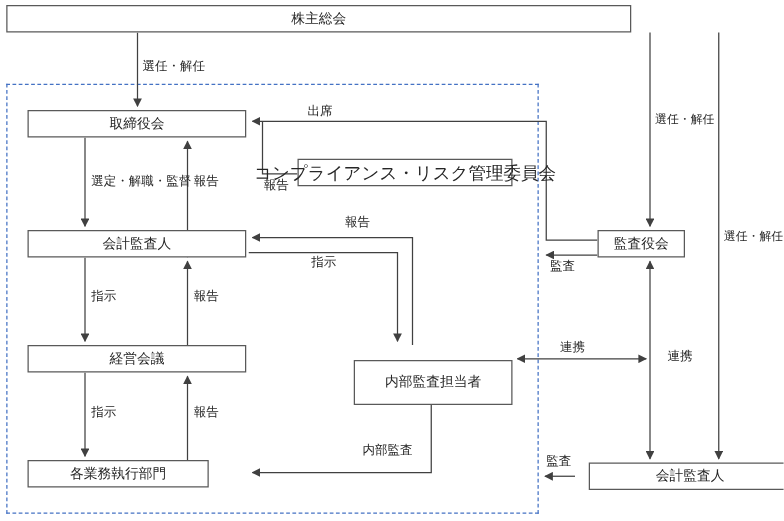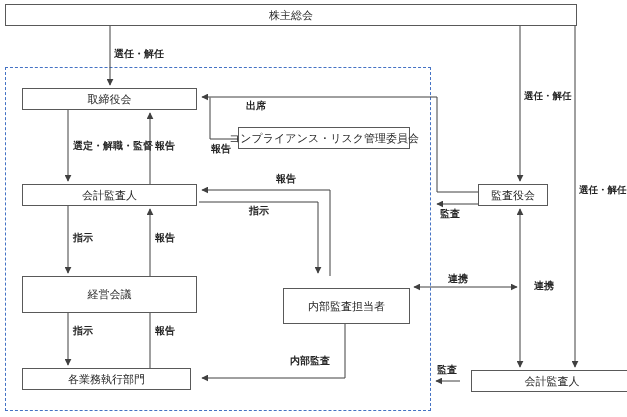--- a/index.html
+++ b/index.html
@@ -15,28 +15,27 @@
   .node{
     position:absolute;
     box-sizing:border-box;
     border:1px solid #595959;
     background:#fff;
     display:flex;align-items:center;justify-content:center;
     font-size:11px;
     line-height:1;
     white-space:nowrap;
   }
-  .node.small{font-size:11px;}
+  .node.small{font-size:14px;}
   .elabel{
     position:absolute;
     font-size:10px;
     line-height:1.2;
     white-space:nowrap;
     color:#262626;
-    font-weight:bold;
   }
   .elabel.tight{font-size:9.5px;}
   #company-boundary{
     position:absolute;
     box-sizing:border-box;
     left:5px;top:67px;width:426px;height:344px;
     border:1px dashed #4472c4;
     background:transparent;
   }
 </style>
@@ -68,41 +67,41 @@
       <path d="M345,298 L345,378 L202,378" marker-end="url(#arr)"></path>
       <path d="M520,26 L520,181" marker-end="url(#arr)"></path>
       <path d="M575,26 L575,367" marker-end="url(#arr)"></path>
       <path d="M478,204 L437,204" marker-end="url(#arr)"></path>
       <path d="M414,287 L517,287" marker-start="url(#arr)" marker-end="url(#arr)"></path>
       <path d="M520,209 L520,367" marker-start="url(#arr)" marker-end="url(#arr)"></path>
       <path d="M460,381 L436,381" marker-end="url(#arr)"></path>
     </g>
   </svg>
 
-  <div class="node" style="left:5px;top:4px;width:572px;height:22px;">株主総会</div>
+  <div class="node" style="left:5px;top:4px;width:500px;height:22px;">株主総会</div>
 
   <div class="node" style="left:22px;top:88px;width:175px;height:22px;">取締役会</div>
 
   <div class="node small" style="left:238px;top:127px;width:172px;height:22px;">コンプライアンス・リスク管理委員会</div>
 
   <div class="node" style="left:22px;top:184px;width:175px;height:22px;">会計監査人</div>
 
-  <div class="node" style="left:22px;top:276px;width:175px;height:37px;">経営会議</div>
+  <div class="node" style="left:22px;top:276px;width:175px;height:22px;">経営会議</div>
 
   <div class="node" style="left:283px;top:288px;width:127px;height:36px;">内部監査担当者</div>
 
-  <div class="node" style="left:22px;top:368px;width:169px;height:22px;">各業務執行部門</div>
+  <div class="node" style="left:22px;top:368px;width:145px;height:22px;">各業務執行部門</div>
 
   <div class="node" style="left:478px;top:184px;width:70px;height:22px;">監査役会</div>
 
   <div class="node" style="left:460px;top:370px;width:162px;height:22px;margin-left:11px;">会計監査人</div>
 
   <span class="elabel" style="left:114px;top:48px;">選任・解任</span>
 
-  <span class="elabel" style="left:246px;top:100px;">出席</span>
+  <span class="elabel" style="left:246px;top:84px;">出席</span>
 
   <span class="elabel" style="left:211px;top:143px;">報告</span>
 
   <span class="elabel" style="left:73px;top:140px;">選定・解職・監督</span>
 
   <span class="elabel" style="left:155px;top:140px;">報告</span>
 
   <span class="elabel" style="left:73px;top:232px;">指示</span>
 
   <span class="elabel" style="left:155px;top:232px;">報告</span>

